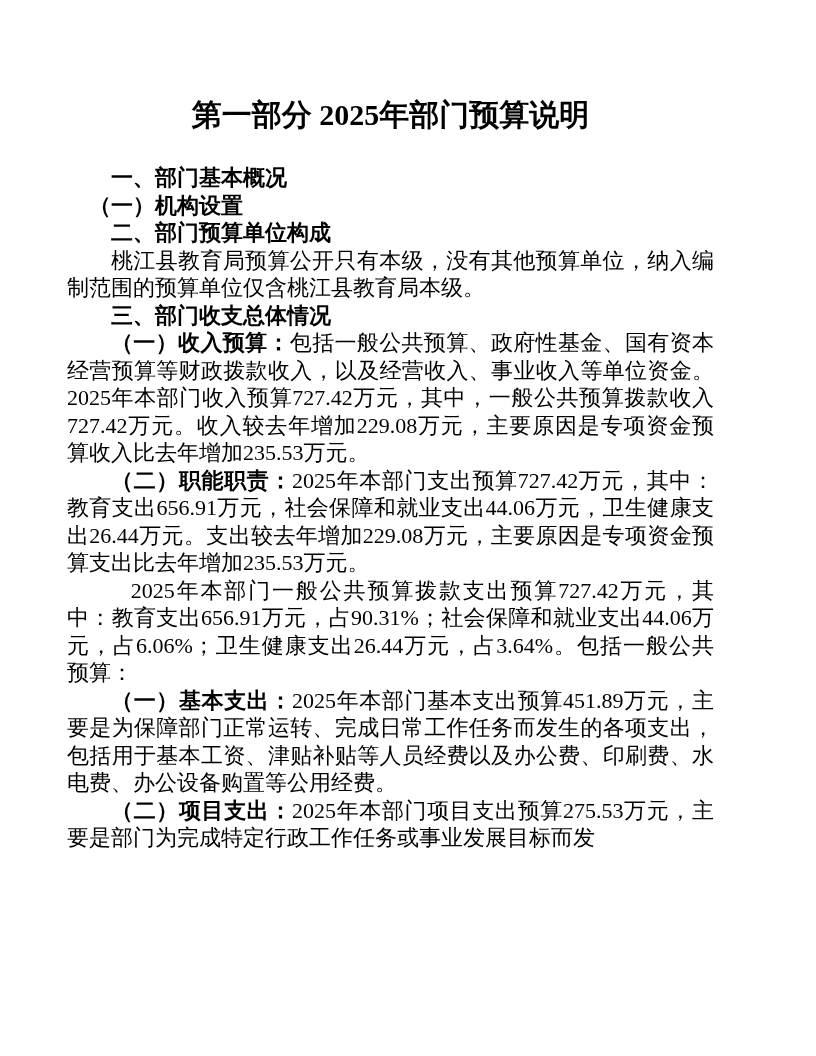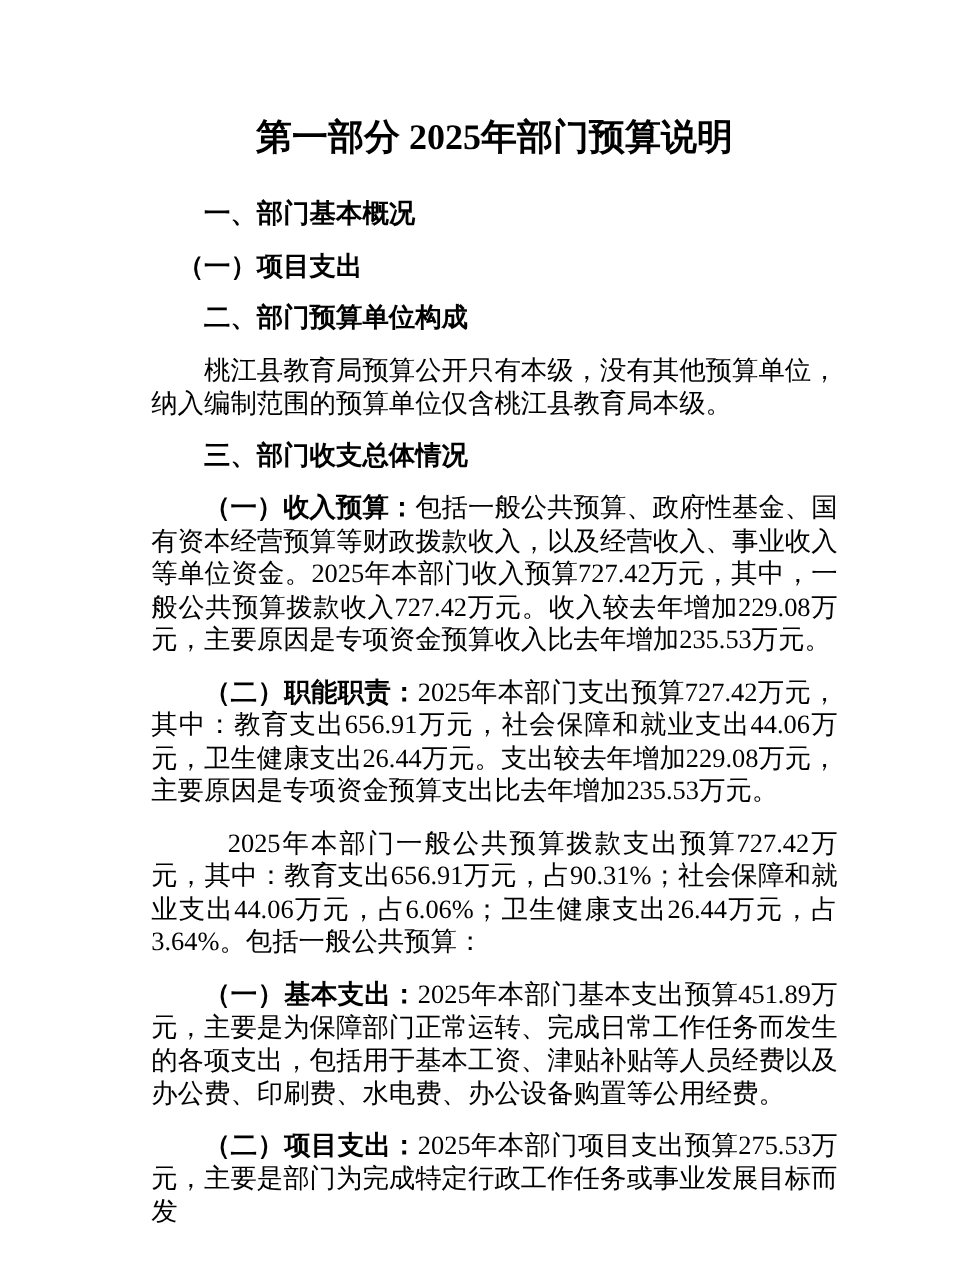--- a/index.html
+++ b/index.html
@@ -7,54 +7,54 @@
     padding: 0;
     background: #ffffff;
   }
   .page {
     position: relative;
     width: 816px;
     height: 1056px;
     box-sizing: border-box;
     background: #ffffff;
     color: #000000;
-    padding: 95px 102px 0 110px;
+    padding: 95px 102px 0 67px;
     overflow: hidden;
     font-family: "Liberation Serif", "DejaVu Serif", serif;
   }
   .doc-title {
     margin: 0 0 29px 0;
     font-size: 30px;
     line-height: 40px;
     font-weight: bold;
     text-align: center;
     white-space: nowrap;
   }
   .para {
-    margin: 16px;
+    margin: 0;
     font-size: 22px;
     line-height: 27.5px;
     text-align: justify;
     text-justify: inter-character;
   }
   .indent-2 { text-indent: 2em; }
   .indent-1 { text-indent: 1em; }
   .indent-29 { text-indent: 2.9em; }
   .lead { font-weight: bold; }
 </style>
 </head>
 <body>
 
 <div class="page">
 
   <h1 class="doc-title">第一部分 2025年部门预算说明</h1>
 
   <p class="para indent-2"><span class="lead">一、部门基本概况</span><span></span></p>
 
-  <p class="para indent-1"><span class="lead">（一）项目支出</span><span></span></p>
+  <p class="para indent-1"><span class="lead">（一）机构设置</span><span></span></p>
 
 
 
   <p class="para indent-2"><span class="lead">二、部门预算单位构成</span><span></span></p>
 
   <p class="para indent-2"><span class="lead"></span><span>桃江县教育局预算公开只有本级，没有其他预算单位，纳入编制范围的预算单位仅含桃江县教育局本级。</span></p>
 
   <p class="para indent-2"><span class="lead">三、部门收支总体情况</span><span></span></p>
 
   <p class="para indent-2"><span class="lead">（一）收入预算：</span><span>包括一般公共预算、政府性基金、国有资本经营预算等财政拨款收入，以及经营收入、事业收入等单位资金。2025年本部门收入预算727.42万元，其中，一般公共预算拨款收入727.42万元。收入较去年增加229.08万元，主要原因是专项资金预算收入比去年增加235.53万元。</span></p>

